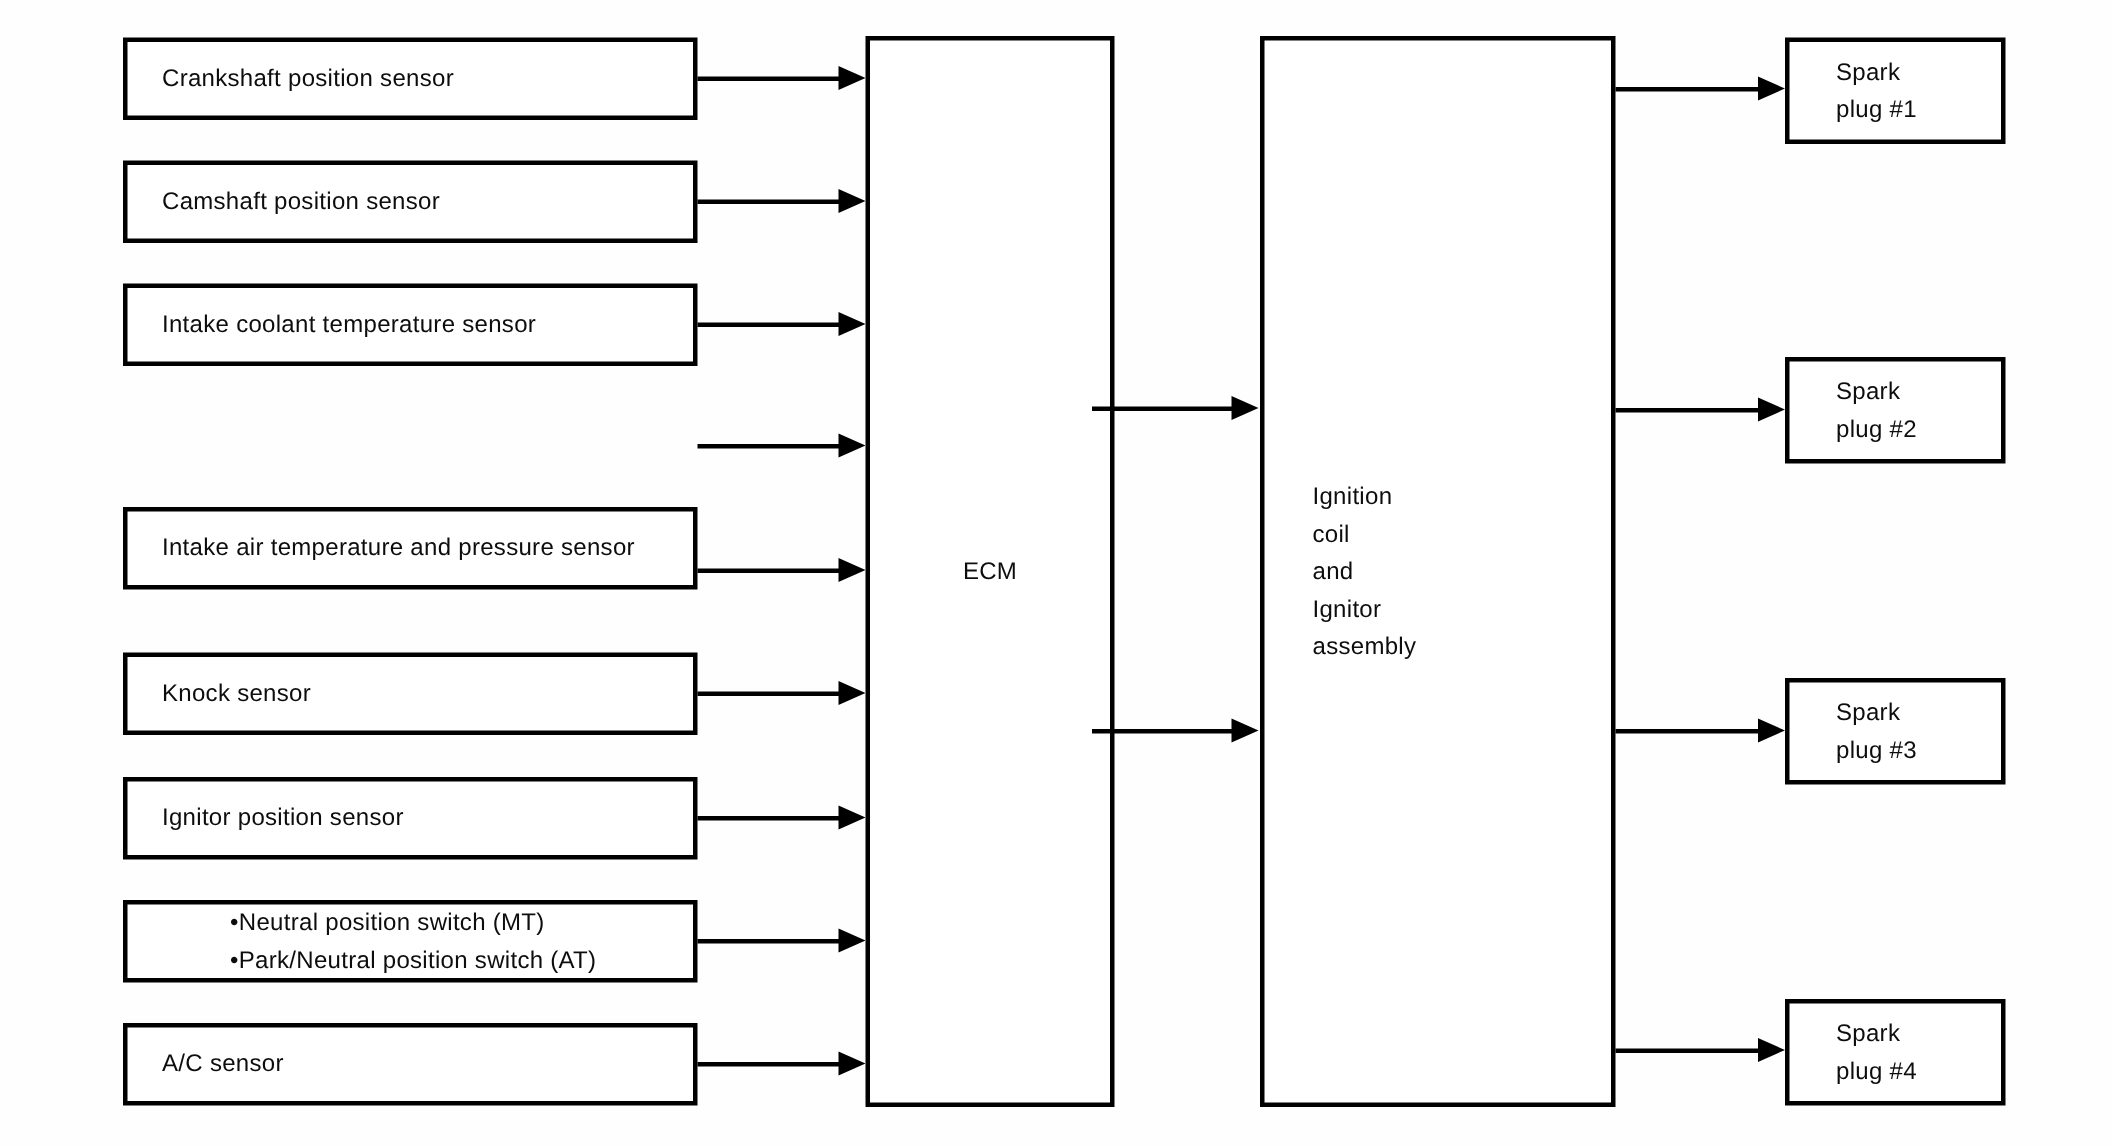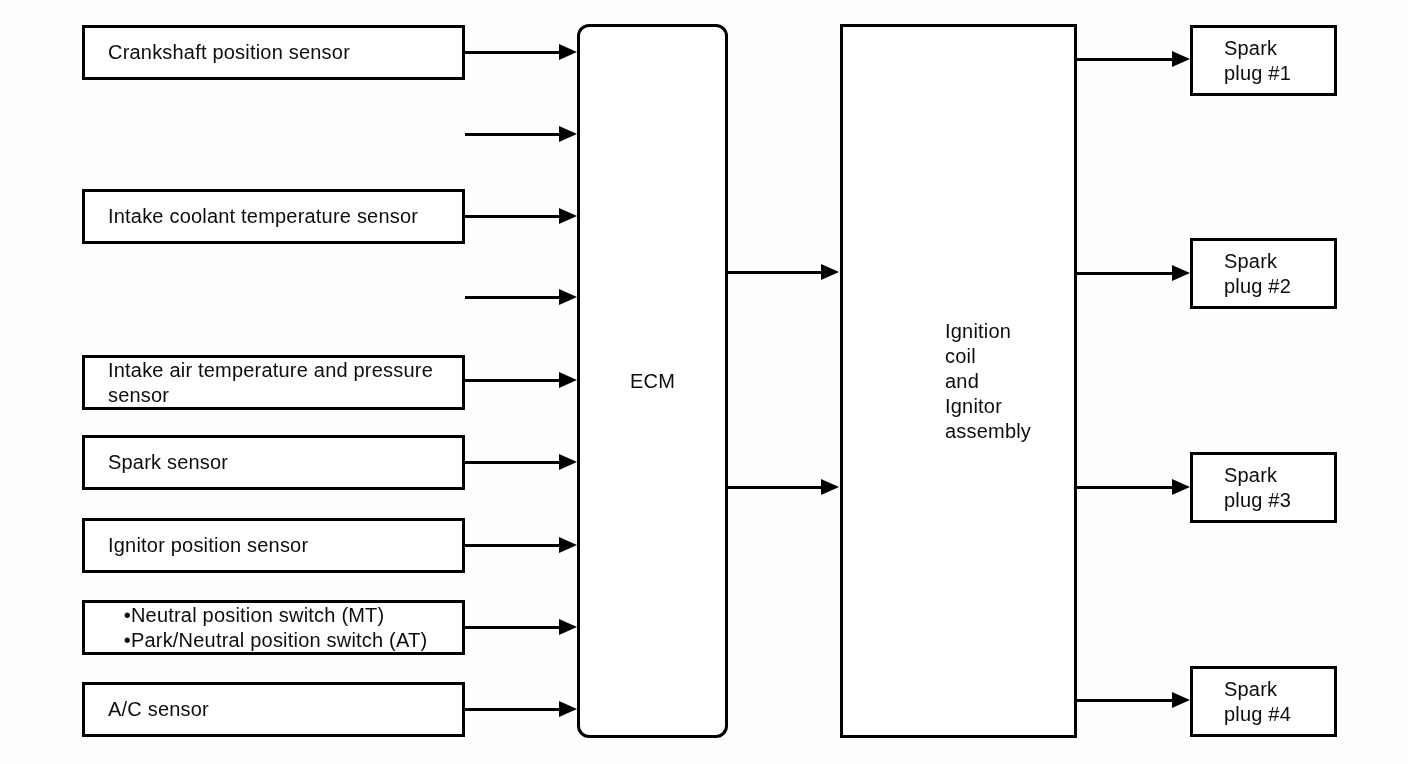--- a/index.html
+++ b/index.html
@@ -15,45 +15,44 @@
     position: absolute;
     width: 1408px; height: 764px;
     background: #fefefe;
   }
   .box {
     position: absolute;
     border: 3px solid #000;
     background: #fff;
     display: flex;
     align-items: center;
-    font-size: 20px;
+    font-size: 16px;
     line-height: 25px;
     letter-spacing: 0.2px;
     white-space: pre-line;
     color: #0d0d0d;
   }
   .input-box {
     left: 82px;
     width: 383px;
     height: 55px;
     padding-left: 23px;
     padding-right: 8px;
   }
   .input-box.bulleted { padding-left: 12px; justify-content: center; }
   .ecm-box {
     left: 577px; top: 24px;
-    width: 151px; height: 714px;
+    width: 166px; height: 714px;
     justify-content: center;
     text-align: center;
-    border-radius: 12px;
   }
   .ignition-box {
     left: 840px; top: 24px;
     width: 237px; height: 714px;
-    padding-left: 102px;
+    padding-left: 32px;
     text-align: left;
   }
   .output-box {
     left: 1190px;
     width: 147px;
     height: 71px;
     padding-left: 31px;
   }
   .arrow {
     position: absolute;
@@ -70,23 +69,24 @@
     border-top: 8px solid transparent;
     border-bottom: 8px solid transparent;
   }
 </style>
 </head>
 <body>
 
 <div class="canvas">
 
   <div class="box input-box" style="top:25px"><span>Crankshaft position sensor</span></div>
+  <div class="box input-box" style="top:107px"><span>Camshaft position sensor</span></div>
   <div class="box input-box" style="top:189px"><span>Intake coolant temperature sensor</span></div>
-  <div class="box input-box" style="top:355px"><span>Intake air temperature and pressure sensor</span></div>
-  <div class="box input-box" style="top:435px"><span>Spark sensor</span></div>
+  <div class="box input-box" style="top:338px"><span>Intake air temperature and pressure sensor</span></div>
+  <div class="box input-box" style="top:435px"><span>Knock sensor</span></div>
   <div class="box input-box" style="top:518px"><span>Ignitor position sensor</span></div>
   <div class="box input-box bulleted" style="top:600px"><span>•Neutral position switch (MT)
 •Park/Neutral position switch (AT)</span></div>
   <div class="box input-box" style="top:682px"><span>A/C sensor</span></div>
 
   <div class="arrow" style="left:465px;top:51px;width:95px"></div>
   <div class="arrow" style="left:465px;top:133px;width:95px"></div>
   <div class="arrow" style="left:465px;top:215px;width:95px"></div>
   <div class="arrow" style="left:465px;top:296px;width:95px"></div>
   <div class="arrow" style="left:465px;top:379px;width:95px"></div>

